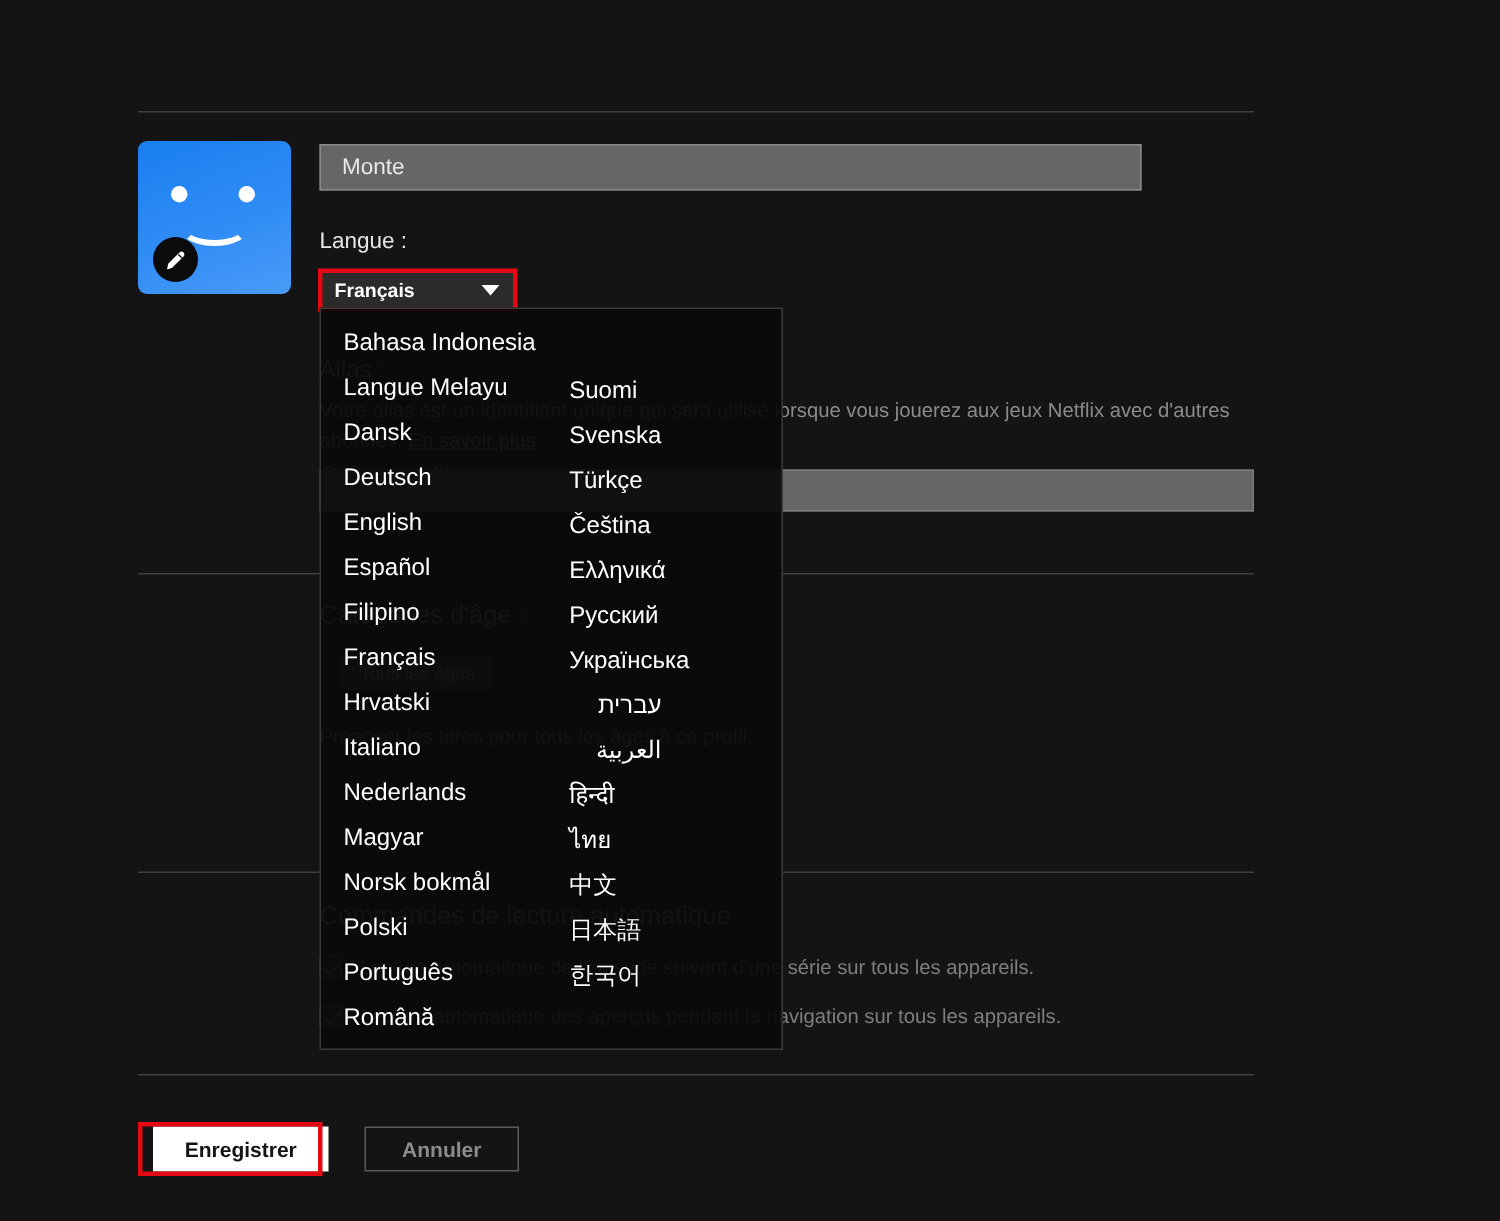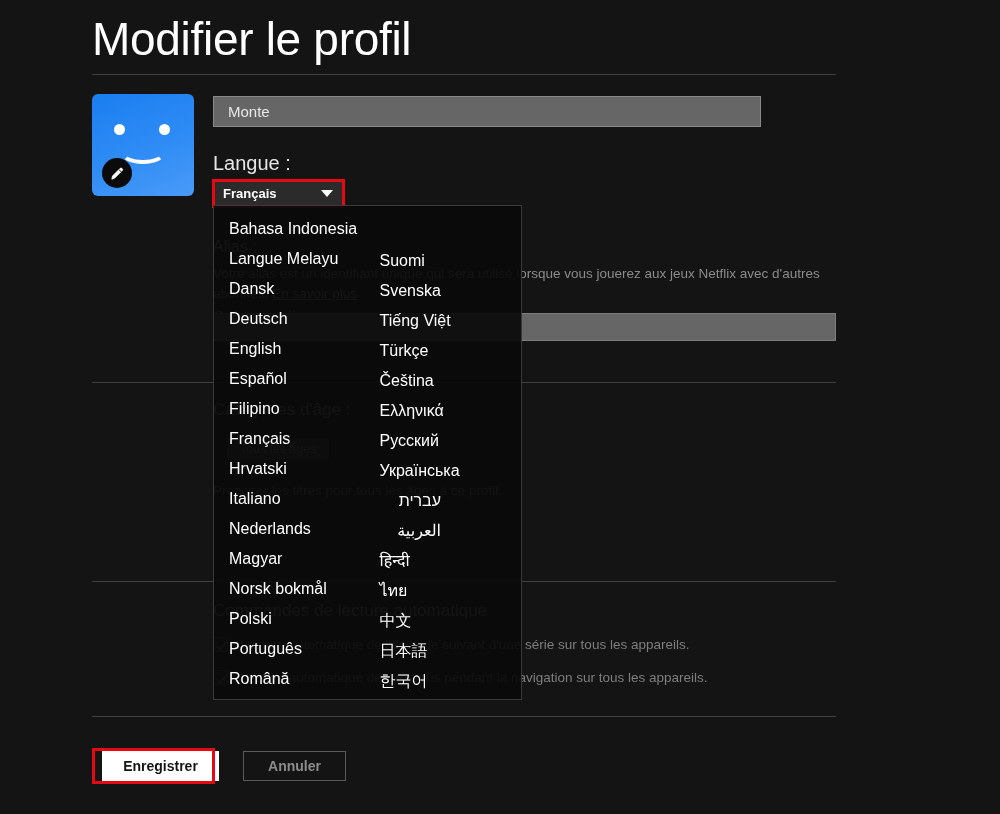--- a/index.html
+++ b/index.html
@@ -113,21 +113,21 @@
     font-family: "Liberation Sans", sans-serif;
     padding: 0 14px;
     outline: none;
   }
 
   
   .lang-label {
     position: absolute;
     left: 213px;
     top: 152px;
-    font-size: 20px;
+    font-size: 15px;
     color: #e6e6e6;
   }
 
   .lang-select {
     position: absolute;
     left: 213px;
     top: 180px;
     width: 130px;
     height: 27px;
     background: #2b2b2b;
@@ -316,21 +316,20 @@
     font-family: "Liberation Sans", sans-serif;
     cursor: pointer;
     font-weight: bold;
   }
 </style>
 </head>
 <body>
 
 <div class="page">
 
-  <div class="page-title">Modifier le profil</div>
   <div class="rule rule-top"></div>
 
   <div class="avatar-wrap">
     <div class="avatar">
       <div class="eye eye-l"></div>
       <div class="eye eye-r"></div>
       <div class="smile"></div>
     </div>
     <div class="edit-badge">
       <svg width="17" height="17" viewBox="0 0 24 24" fill="none">
@@ -393,21 +392,20 @@
       <div class="lang-option">Nederlands</div>
       <div class="lang-option">Magyar</div>
       <div class="lang-option">Norsk bokmål</div>
       <div class="lang-option">Polski</div>
       <div class="lang-option">Português</div>
       <div class="lang-option">Română</div>
     </div>
     <div class="lang-col lang-col-right">
       <div class="lang-option">Suomi</div>
       <div class="lang-option">Svenska</div>
-      <div class="lang-option">Tiếng Việt</div>
       <div class="lang-option">Türkçe</div>
       <div class="lang-option">Čeština</div>
       <div class="lang-option">Ελληνικά</div>
       <div class="lang-option">Русский</div>
       <div class="lang-option">Українська</div>
       <div class="lang-option rtl">עברית</div>
       <div class="lang-option rtl">العربية</div>
       <div class="lang-option">हिन्दी</div>
       <div class="lang-option">ไทย</div>
       <div class="lang-option">中文</div>

